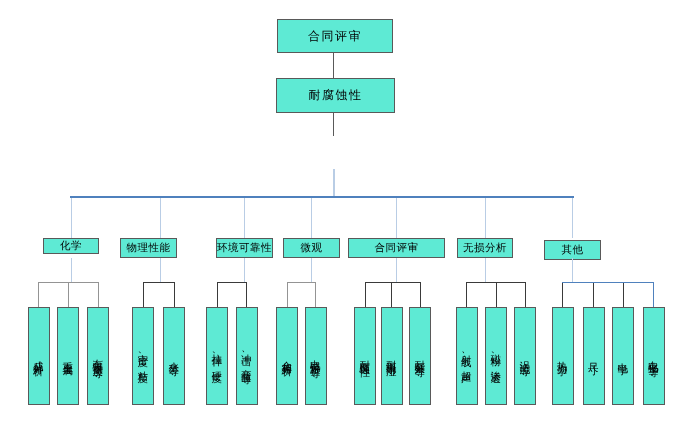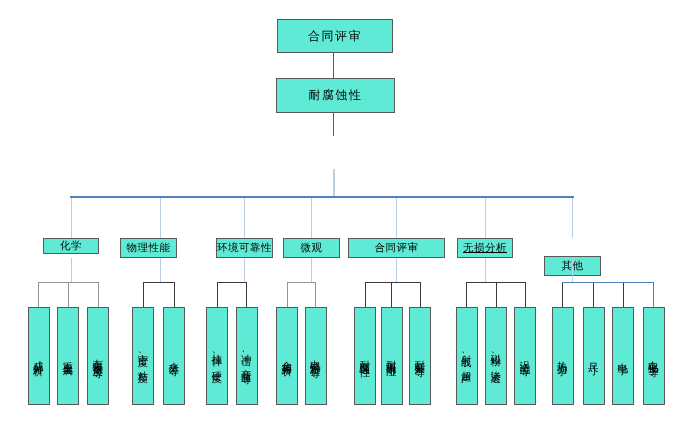--- a/index.html
+++ b/index.html
@@ -80,31 +80,31 @@
     <div class="box cat" style="left: 348px; top: 238px; width: 97px; height: 20px;">合同评审</div>
     <div class="line" style="left: 396px; top: 258px; width: 1px; height: 24px; background: rgb(185, 205, 229);"></div>
     <div class="line" style="left: 364.5px; top: 282px; width: 56px; height: 1px; background: rgb(58, 58, 58);"></div>
     <div class="line" style="left: 364.5px; top: 283px; width: 1px; height: 24px; background: rgb(58, 58, 58);"></div>
     <div class="box vbox" style="left: 354px; top: 307px; width: 22px; height: 98px;">耐腐蚀性</div>
     <div class="line" style="left: 391px; top: 283px; width: 1px; height: 24px; background: rgb(58, 58, 58);"></div>
     <div class="box vbox" style="left: 380.5px; top: 307px; width: 22px; height: 98px;">耐温耐湿</div>
     <div class="line" style="left: 419.5px; top: 283px; width: 1px; height: 24px; background: rgb(58, 58, 58);"></div>
     <div class="box vbox" style="left: 409px; top: 307px; width: 22px; height: 98px;">耐紫外等</div>
     <div class="line" style="left: 484.5px; top: 198px; width: 1px; height: 40px; background: rgb(185, 205, 229);"></div>
-    <div class="box cat" style="left: 457px; top: 238px; width: 56px; height: 20px; text-decoration: underline;">无损分析</div>
+    <div class="box cat" style="left: 457px; top: 238px; width: 56px; height: 20px;">无损分析</div>
     <div class="line" style="left: 484.5px; top: 258px; width: 1px; height: 24px; background: rgb(185, 205, 229);"></div>
     <div class="line" style="left: 466px; top: 282px; width: 59.5px; height: 1px; background: rgb(58, 58, 58);"></div>
     <div class="line" style="left: 466px; top: 283px; width: 1px; height: 24px; background: rgb(58, 58, 58);"></div>
     <div class="box vbox" style="left: 455.5px; top: 307px; width: 22px; height: 98px;">射线、超声</div>
     <div class="line" style="left: 495.5px; top: 283px; width: 1px; height: 24px; background: rgb(58, 58, 58);"></div>
     <div class="box vbox" style="left: 485px; top: 307px; width: 22px; height: 98px;">磁粉、渗透</div>
     <div class="line" style="left: 524.5px; top: 283px; width: 1px; height: 24px; background: rgb(58, 58, 58);"></div>
     <div class="box vbox" style="left: 514px; top: 307px; width: 22px; height: 98px;">涡流等</div>
     <div class="line" style="left: 572px; top: 198px; width: 1px; height: 40px; background: rgb(185, 205, 229);"></div>
-    <div class="box cat" style="left: 544px; top: 256px; width: 57px; height: 20px;">其他</div>
+    <div class="box cat" style="left: 544px; top: 240px; width: 57px; height: 20px;">其他</div>
     <div class="line" style="left: 572px; top: 258px; width: 1px; height: 24px; background: rgb(185, 205, 229);"></div>
     <div class="line" style="left: 562px; top: 282px; width: 92px; height: 1px; background: rgb(79, 129, 189);"></div>
     <div class="line" style="left: 562px; top: 283px; width: 1px; height: 24px; background: rgb(58, 58, 58);"></div>
     <div class="box vbox" style="left: 551.5px; top: 307px; width: 22px; height: 98px;">热力学</div>
     <div class="line" style="left: 593px; top: 283px; width: 1px; height: 24px; background: rgb(58, 58, 58);"></div>
     <div class="box vbox" style="left: 582.5px; top: 307px; width: 22px; height: 98px;">尺寸</div>
     <div class="line" style="left: 622.5px; top: 283px; width: 1px; height: 24px; background: rgb(58, 58, 58);"></div>
     <div class="box vbox" style="left: 612px; top: 307px; width: 22px; height: 98px;">电学</div>
     <div class="line" style="left: 653px; top: 283px; width: 1px; height: 24px; background: rgb(79, 129, 189);"></div>
     <div class="box vbox" style="left: 642.5px; top: 307px; width: 22px; height: 98px;">电化学等</div>

